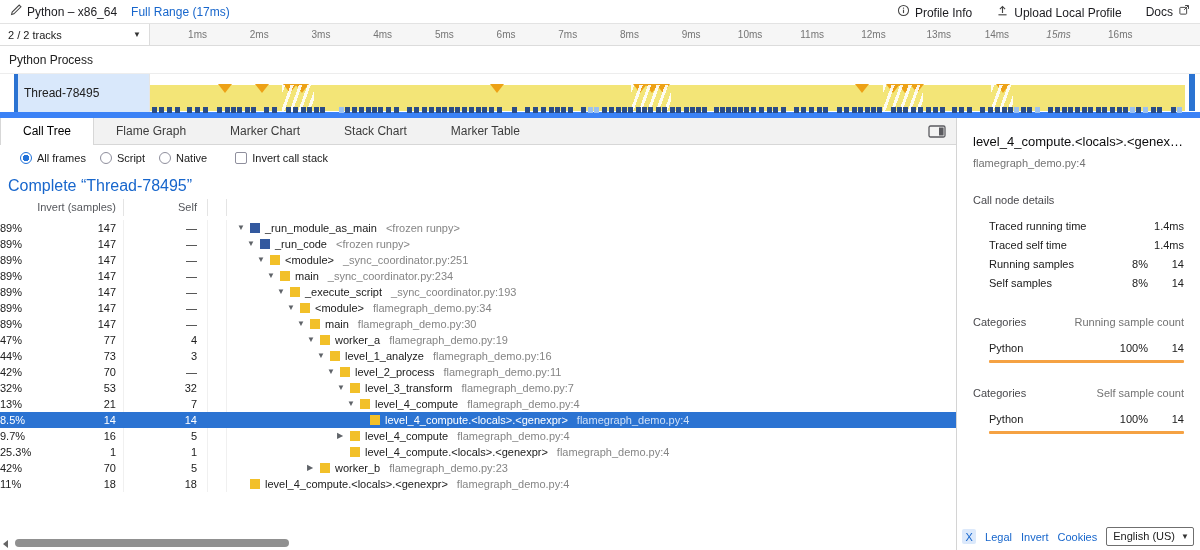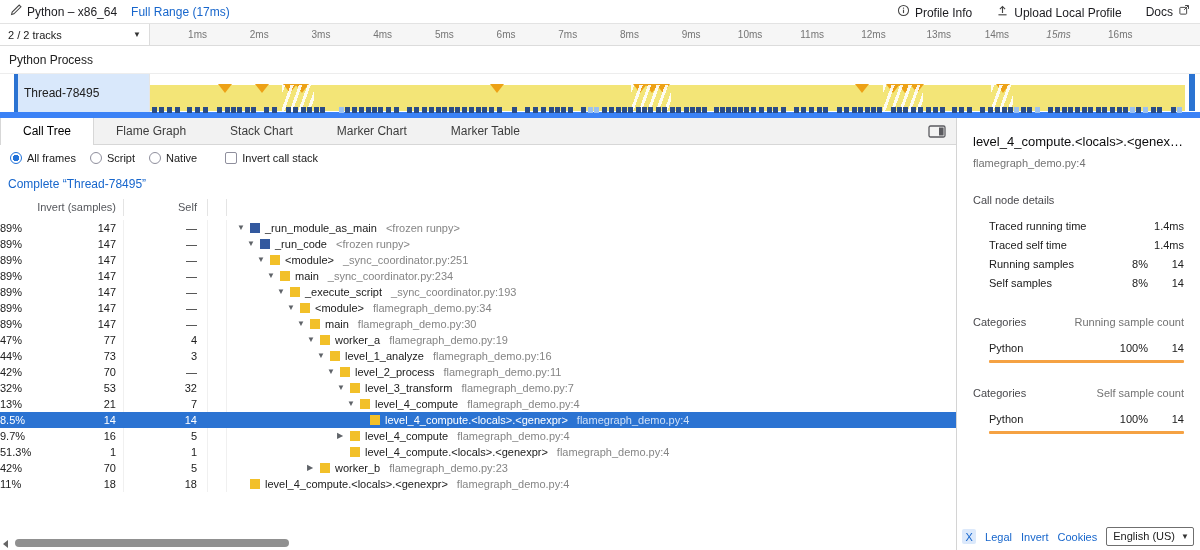--- a/index.html
+++ b/index.html
@@ -36,34 +36,34 @@
   .dot.lite{background:#9dc1ee}
   .range-strip{position:absolute;right:5px;top:0;bottom:1px;width:6px;background:#2b73d2}
   
   .tabbar{position:absolute;top:118px;left:0;width:956px;height:27px;background:#f2f2f2;border-bottom:1px solid #d7d7d7;
           display:flex;box-sizing:border-box;font-size:12px}
   .tab{padding:0 22px;line-height:26px;color:#3c3c3c}
   .tab.selected{background:#fff;color:#000;border-left:1px solid #d7d7d7;border-right:1px solid #d7d7d7;margin-bottom:-1px}
   .panel-toggle{margin-left:auto;margin-right:10px;align-self:center;display:flex}
   
   .toolbar{position:absolute;top:145px;left:0;width:956px;height:26px;display:flex;align-items:center;
-           padding:0 10px;gap:14px;box-sizing:border-box;background:#fff}
+           padding:0 20px;gap:14px;box-sizing:border-box;background:#fff}
   .radio-wrap,.check-wrap{display:flex;align-items:center;gap:5px}
   .check-wrap{margin-left:14px}
   .radio{width:12px;height:12px;border:1px solid #8f8f9d;border-radius:50%;background:#fff;box-sizing:border-box}
   .radio.sel{border-color:#2272d9;background:radial-gradient(circle,#2272d9 0 3.2px,#fff 3.4px)}
   .checkbox{width:12px;height:12px;border:1px solid #8f8f9d;border-radius:2px;background:#fff;box-sizing:border-box}
   .filter-group{margin-left:auto;display:flex;align-items:center;gap:7px;margin-right:0}
   .filter-box{position:relative}
   .filter-box svg{position:absolute;left:6px;top:4px}
   #filter-input{width:296px;height:20px;border:1px solid #8a8a99;border-radius:3px;padding:0 6px 0 24px;
                 box-sizing:border-box;font:inherit;color:#202020;background:#fff}
   #filter-input::placeholder{color:#8a8a8a}
   
-  .crumb{position:absolute;top:177px;left:8px;font-size:12px}
+  .crumb{position:absolute;top:177px;left:8px;font-size:16px}
   
   .thead{position:absolute;top:199px;left:0;width:956px;height:17px;display:flex;color:#55575c;box-sizing:border-box}
   .th-total{width:123px;text-align:right;padding-right:7px;box-sizing:border-box;line-height:16px}
   .th-self{width:84px;text-align:right;padding-right:10px;box-sizing:border-box;border-left:1px solid #e4e4e4;line-height:16px}
   .th-gutter{width:18px;border-left:1px solid #e4e4e4}
   .th-rest{flex:1;border-left:1px solid #e4e4e4}
   .rows{position:absolute;top:220px;left:0;width:956px}
   .trow{display:flex;height:16px;line-height:16px}
   .trow.sel{background:#2b73d2;color:#fff}
   .c-total{width:123px;display:flex}
@@ -345,22 +345,22 @@
           <i class="dot lite" style="left: 1027px;"></i>
         </div>
       <div class="range-strip"></div>
     </div>
   </div>
 
   <div class="tabbar">
     <div style="display:flex" id="tabs">
         <div class="tab selected">Call Tree</div>
         <div class="tab">Flame Graph</div>
+        <div class="tab">Marker Chart</div>
         <div class="tab">Stack Chart</div>
-        <div class="tab">Marker Chart</div>
         <div class="tab">Marker Table</div>
       </div>
     <button class="panel-toggle tb-btn">
       <svg width="18" height="13" viewBox="0 0 18 13">
           <rect x="1" y="1" width="16" height="11" rx="1.5" fill="none" stroke="#5a5a5f" stroke-width="1.3"></rect>
           <rect x="11" y="2.5" width="4.6" height="8" fill="#5a5a5f"></rect>
         </svg>
     </button>
   </div>
 
@@ -586,21 +586,21 @@
         <div class="c-gutter"></div>
         <div class="c-tree" style="padding-left: 110px;">
           <span class="disc">▶</span>
           <span class="chip chip-python"></span>
           <span class="fname">level_4_compute</span>
           <span class="floc">flamegraph_demo.py:4</span>
         </div>
       </div>
       <div class="trow">
         <div class="c-total">
-          <span class="pct">51.3%</span>
+          <span class="pct">25.3%</span>
           <span class="n">1</span>
         </div>
         <div class="c-self">1</div>
         <div class="c-gutter"></div>
         <div class="c-tree" style="padding-left: 110px;">
           <span class="disc"></span>
           <span class="chip chip-python"></span>
           <span class="fname">level_4_compute.&lt;locals&gt;.&lt;genexpr&gt;</span>
           <span class="floc">flamegraph_demo.py:4</span>
         </div>

